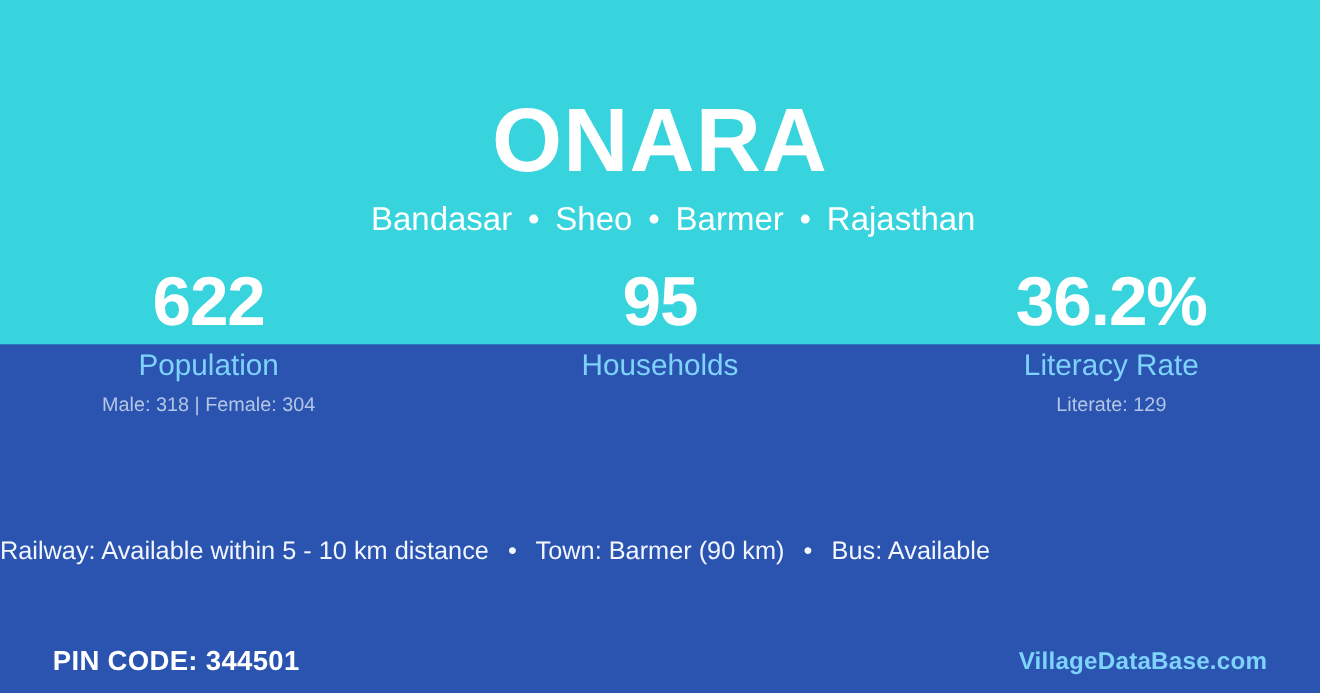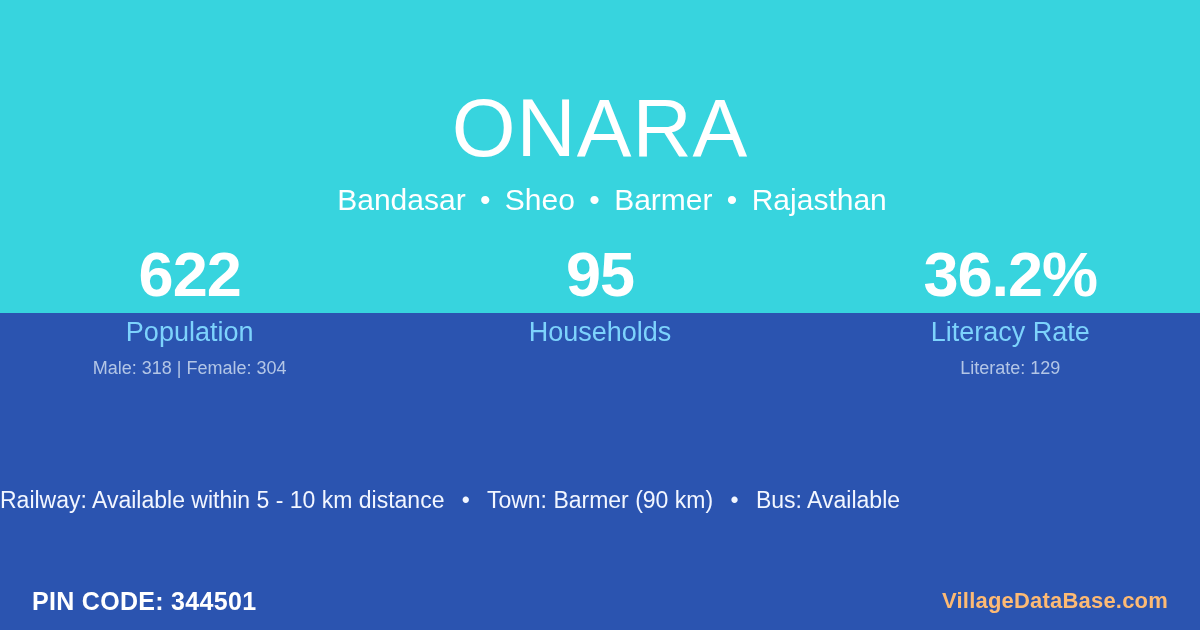--- a/index.html
+++ b/index.html
@@ -35,21 +35,21 @@
     background: #37D4DE;
   }
 
   #village-title {
     position: absolute;
     left: 0;
     top: 82px;
     width: 1200px;
     text-align: center;
     font-size: 82px;
-    font-weight: 400;
+    font-weight: 700;
     line-height: 92px;
     letter-spacing: 1px;
     color: #FFFFFF;
   }
 
   #location-breadcrumb {
     position: absolute;
     left: 0;
     top: 180px;
     width: 1200px;
@@ -124,39 +124,39 @@
     color: #F2F6FF;
   }
 
   
   #footer {
     position: absolute;
     left: 0;
     top: 572px;
     width: 1200px;
     height: 58px;
-    padding: 0 32px;
+    padding: 0 48px;
     display: flex;
     align-items: center;
     justify-content: space-between;
   }
 
   #pin-code {
     font-size: 25px;
     font-weight: 700;
     line-height: 30px;
     color: #FFFFFF;
     letter-spacing: 0.3px;
   }
 
   #site-branding {
     font-size: 22px;
     font-weight: 700;
     line-height: 28px;
-    color: #fdba74;
+    color: #7dd3fc;
     letter-spacing: 0.2px;
   }
 </style>
 </head>
 <body>
 
 <div id="card">
 
   <div id="hero-band"></div>
 

